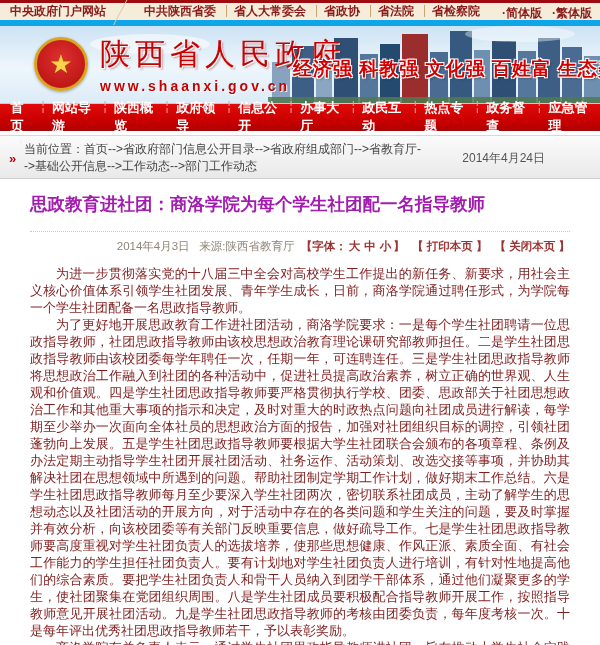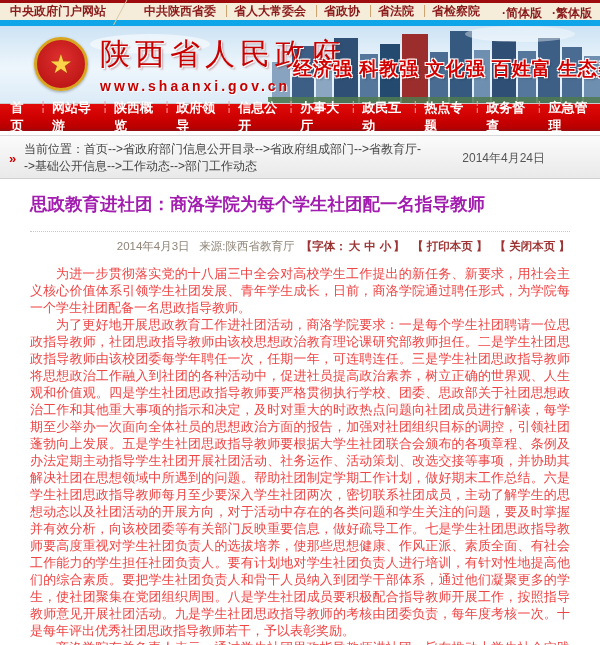--- a/index.html
+++ b/index.html
@@ -81,21 +81,21 @@
     margin-bottom:14px;
     font-family:Liberation Serif, serif;
   }
   .meta-sep { border-top:1px dotted #c9c9c9; margin-bottom:7px; }
   .meta { text-align:right; font-size:11.5px; white-space:nowrap; margin-bottom:11px; }
   .meta .g { color:#8f8578; }
   .meta .r { color:#9d3434; font-weight:bold; }
   .meta .fs { cursor:pointer; margin:0 2px; }
   .meta .btn { cursor:pointer; margin-left:4px; }
   .body-text p {
-    font-size:13px; line-height:17px; text-align:justify; text-indent:2em; color:#ef4444;
+    font-size:13px; line-height:17px; text-align:justify; text-indent:2em; color:#7f1d1d;
   }
 </style>
 </head>
 <body>
 
 <div class="topbar">
   <div class="portal">中央政府门户网站</div>
   <div class="diag"></div>
   <ul class="tb-links">
     <li>中共陕西省委</li>

